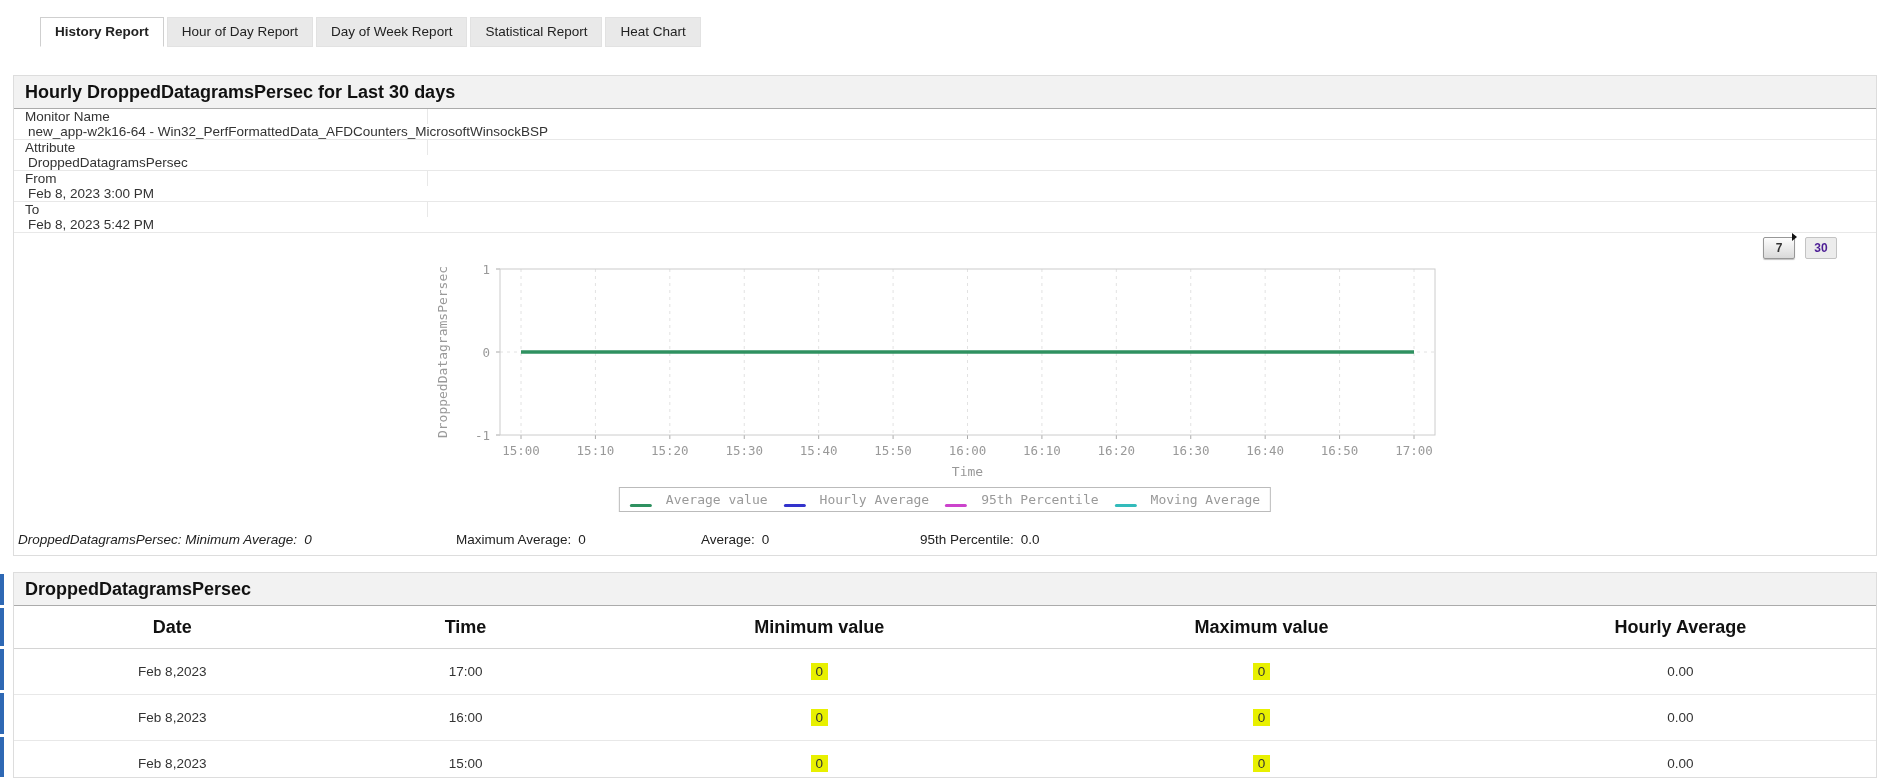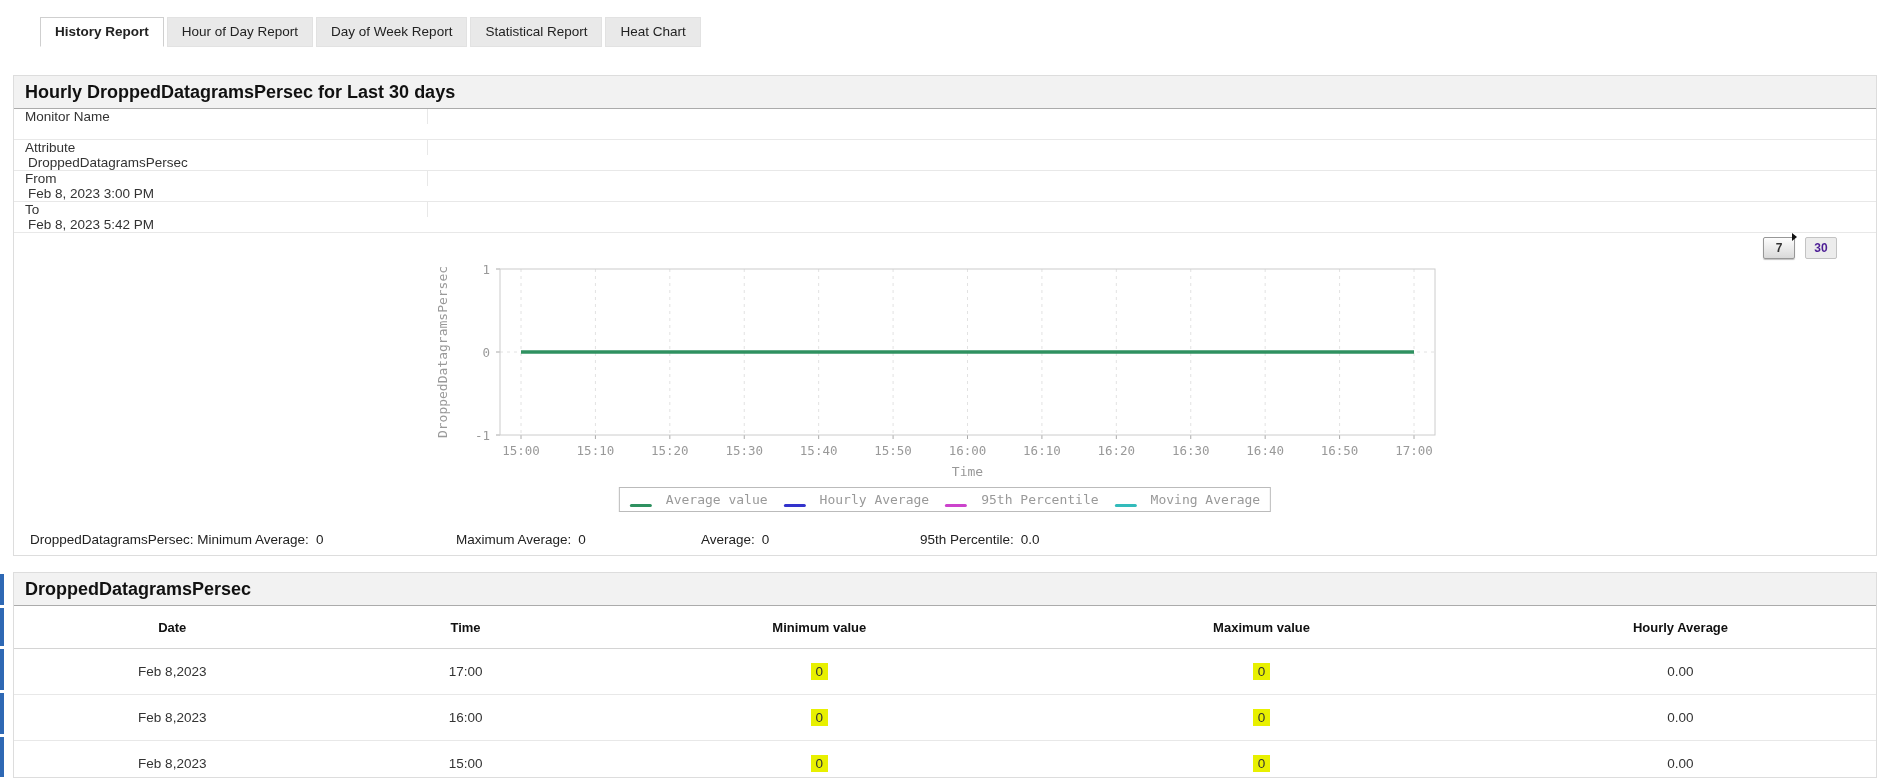--- a/index.html
+++ b/index.html
@@ -37,21 +37,21 @@
   .legend{position:absolute;left:50%;top:254px;transform:translateX(-50%);
     border:1px solid #bbb;background:#fff;padding:4px 10px;display:flex;gap:16px;align-items:center;
     font-family:"DejaVu Sans Mono",monospace;font-size:13px;color:#999;white-space:nowrap;}
   .legend-item{display:flex;align-items:flex-end;gap:14px;}
   .swatch{width:22px;height:3px;border-radius:2px;display:inline-block;}
   .summary{position:absolute;top:299px;left:0;width:100%;height:22px;font-size:13.5px;color:#222;}
   .summary span.item{position:absolute;white-space:nowrap;}
   .summary .val{margin-left:7px;}
   
   table{width:100%;border-collapse:collapse;}
-  thead th{font-weight:bold;color:#111;font-size:13px;height:40px;border-bottom:1px solid #d4d4d4;text-align:center;}
+  thead th{font-weight:bold;color:#111;font-size:18px;height:40px;border-bottom:1px solid #d4d4d4;text-align:center;}
   tbody td{height:43px;text-align:center;border-bottom:1px solid #e8e8e8;color:#333;}
   .hl{display:inline-block;background:#e8f000;color:#333;padding:1px 5px;}
   
   .accent-strip{position:absolute;left:0;top:574px;width:4px;display:flex;flex-direction:column;gap:3px;}
   .accent-strip div{background:#2e68b4;width:4px;}
 </style>
 </head>
 <body>
 
 <div class="tabbar" id="tabbar">
@@ -60,20 +60,21 @@
     <div class="tab">Day of Week Report</div>
     <div class="tab">Statistical Report</div>
     <div class="tab">Heat Chart</div>
   </div>
 
 <div class="panel" id="panel-report">
   <div class="panel-header">Hourly DroppedDatagramsPersec for Last 30 days</div>
   <div id="info-rows">
       <div class="info-row">
         <div class="info-label">Monitor Name</div>
+        <div class="info-value">new_app-w2k16-64 - Win32_PerfFormattedData_AFDCounters_MicrosoftWinsockBSP</div>
       </div>
       <div class="info-row">
         <div class="info-label">Attribute</div>
         <div class="info-value">DroppedDatagramsPersec</div>
       </div>
       <div class="info-row">
         <div class="info-label">From</div>
         <div class="info-value">Feb 8, 2023 3:00 PM</div>
       </div>
       <div class="info-row">
@@ -150,21 +151,21 @@
         <span class="legend-item">
           <span class="swatch" style="background: rgb(204, 68, 204);"></span>
           <span>95th Percentile</span>
         </span>
         <span class="legend-item">
           <span class="swatch" style="background: rgb(51, 187, 187);"></span>
           <span>Moving Average</span>
         </span>
       </div>
     <div class="summary" id="summary">
-        <span class="item" style="left: 16px;"><span class="lab">DroppedDatagramsPersec: Minimum Average:</span><span class="val">0</span></span>
+        <span class="item" style="left: 4px; font-style: italic;"><span class="lab">DroppedDatagramsPersec: Minimum Average:</span><span class="val">0</span></span>
         <span class="item" style="left: 442px;"><span class="lab">Maximum Average:</span><span class="val">0</span></span>
         <span class="item" style="left: 687px;"><span class="lab">Average:</span><span class="val">0</span></span>
         <span class="item" style="left: 906px;"><span class="lab">95th Percentile:</span><span class="val">0.0</span></span>
       </div>
   </div>
 </div>
 
 <div class="accent-strip" id="accent-strip">
     <div style="height: 31px;"></div>
     <div style="height: 38px;"></div>

